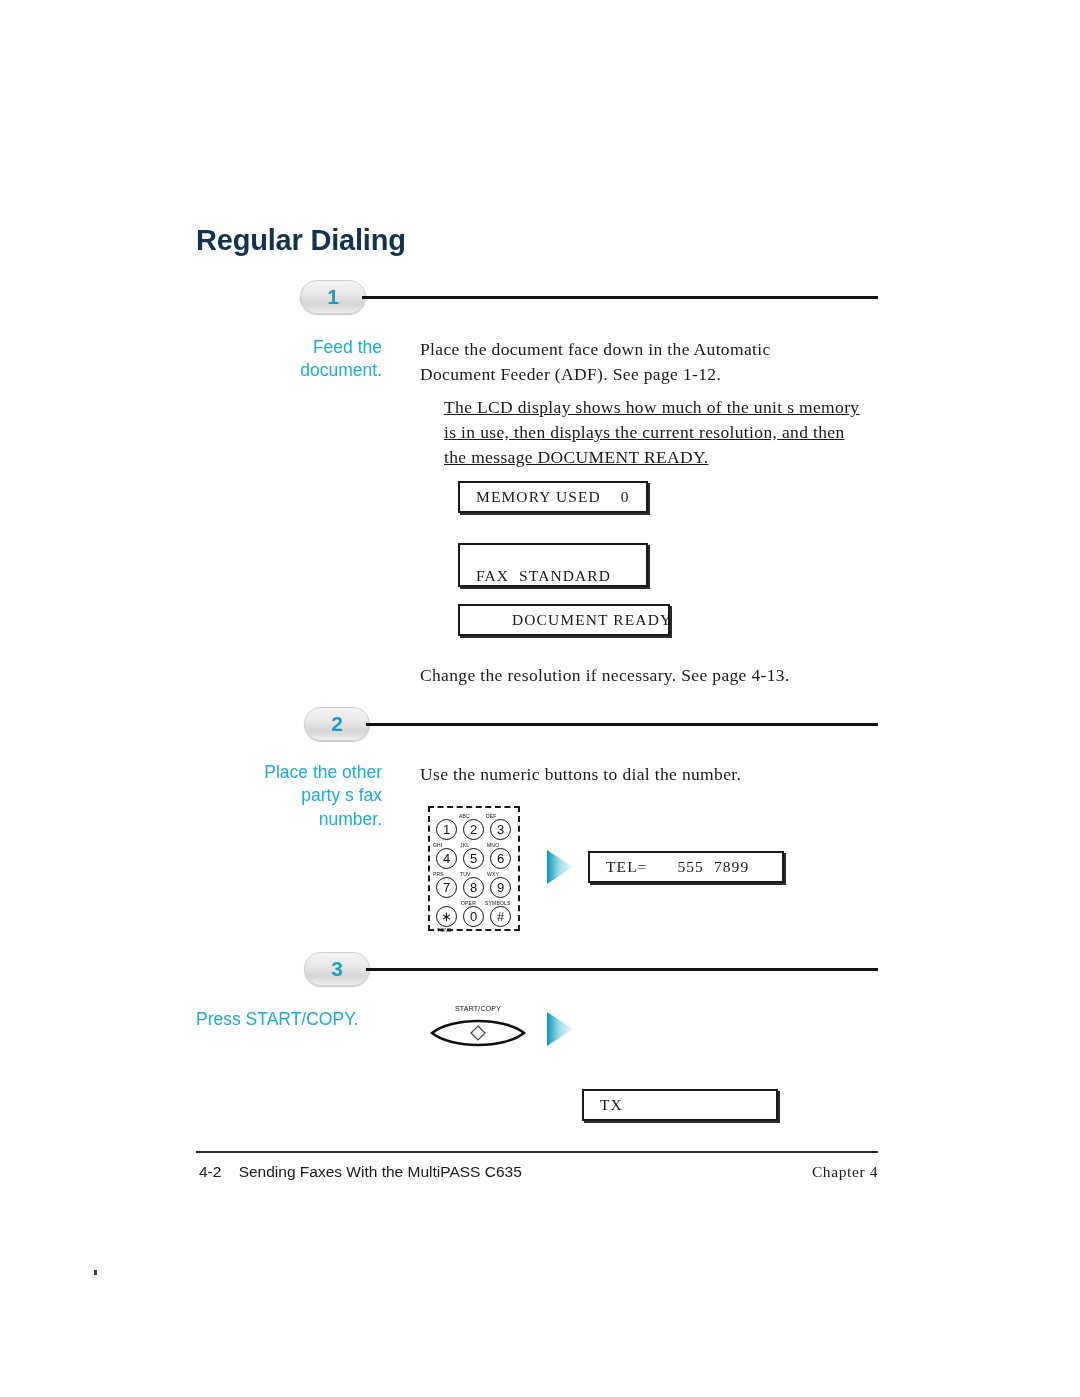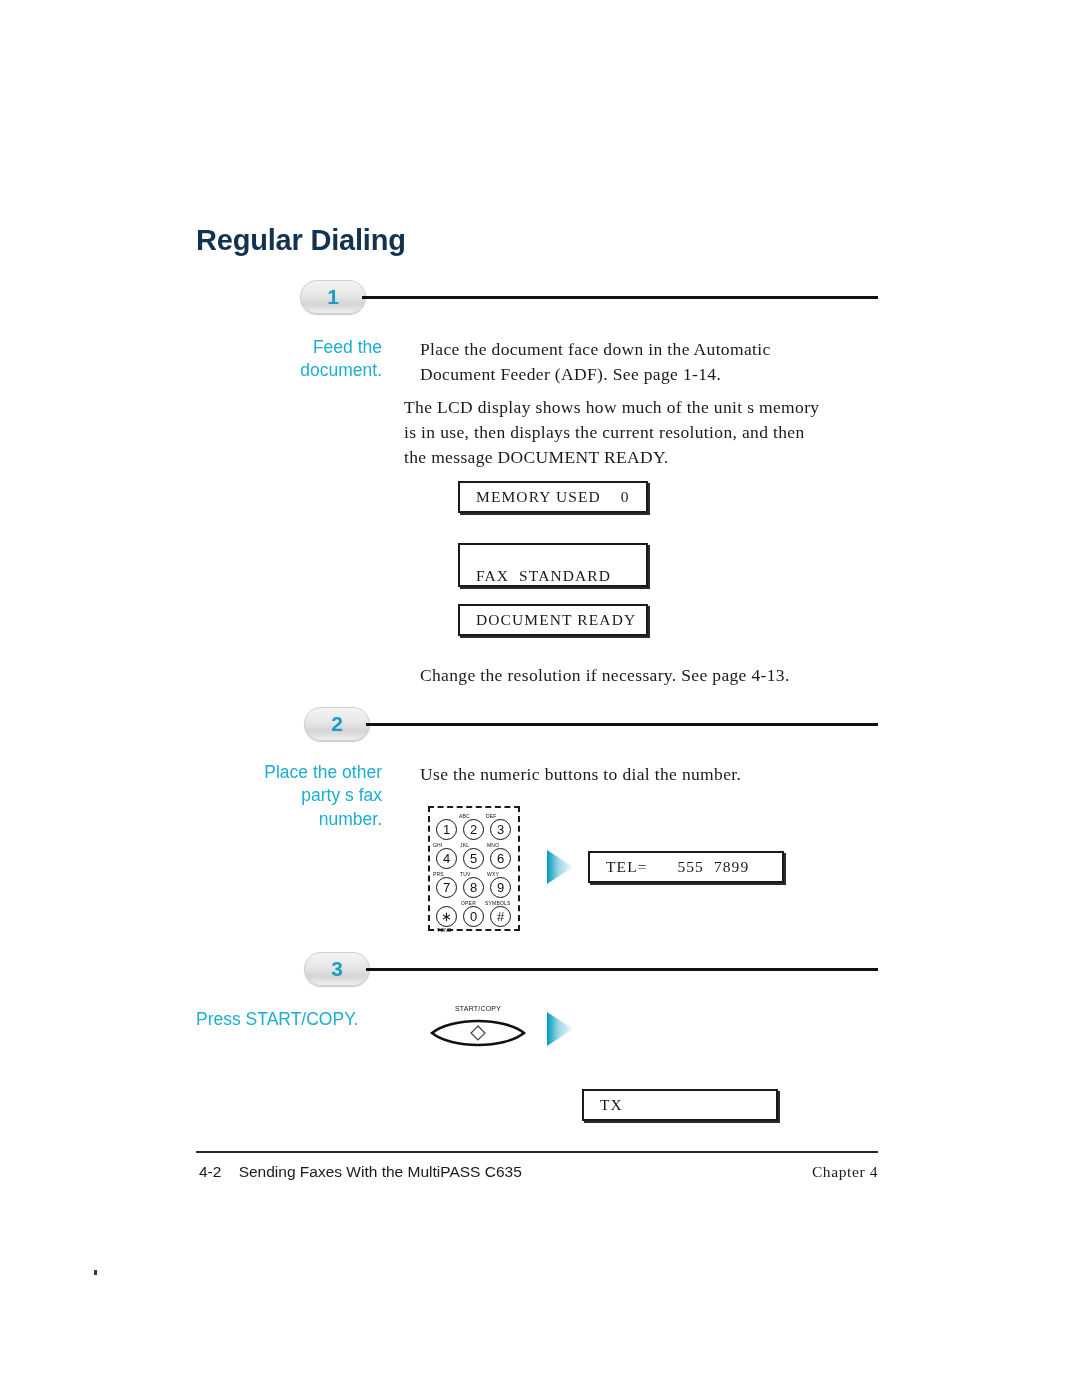--- a/index.html
+++ b/index.html
@@ -217,35 +217,35 @@
     <div class="step-badge">
       <span class="num">1</span>
     </div>
     <div class="step-line" style="width:516px;"></div>
   </div>
 
   <div class="side-label" style="left:216px; top:336px; width:166px; white-space:pre-line;">Feed the
 document.</div>
 
   <div class="body-text" style="left:420px; top:337px; width:470px; white-space:pre-line;">Place the document face down in the Automatic
-Document Feeder (ADF). See page 1-14.</div>
-
-  <div class="body-text" style="left:404px; top:395px; width:490px; white-space:pre-line;">The LCD display shows how much of the unit s memory
+Document Feeder (ADF). See page 1-12.</div>
+
+  <div class="body-text" style="left:444px; top:395px; width:490px; white-space:pre-line;text-decoration:underline;">The LCD display shows how much of the unit s memory
 is in use, then displays the current resolution, and then
 the message DOCUMENT READY.</div>
 
   <div class="lcd" style="left:458px; top:481px; width:190px; height:32px;">
     <span>MEMORY USED    0</span>
   </div>
 
   <div class="lcd" style="left:458px; top:543px; width:190px; height:44px;align-items:flex-end;">
     <span>FAX  STANDARD</span>
   </div>
 
-  <div class="lcd" style="left:458px; top:604px; width:190px; height:32px;">
+  <div class="lcd" style="left:458px; top:604px; width:212px; height:32px;padding-left:36px;">
     <span>DOCUMENT READY</span>
   </div>
 
   <div class="body-text" style="left:420px; top:663px; width:490px;">Change the resolution if necessary. See page 4-13.</div>
 
   <div class="step-rule" style="left:304px; top:707px; width:574px;">
     <div class="step-badge">
       <span class="num">2</span>
     </div>
     <div class="step-line" style="width:512px;"></div>

